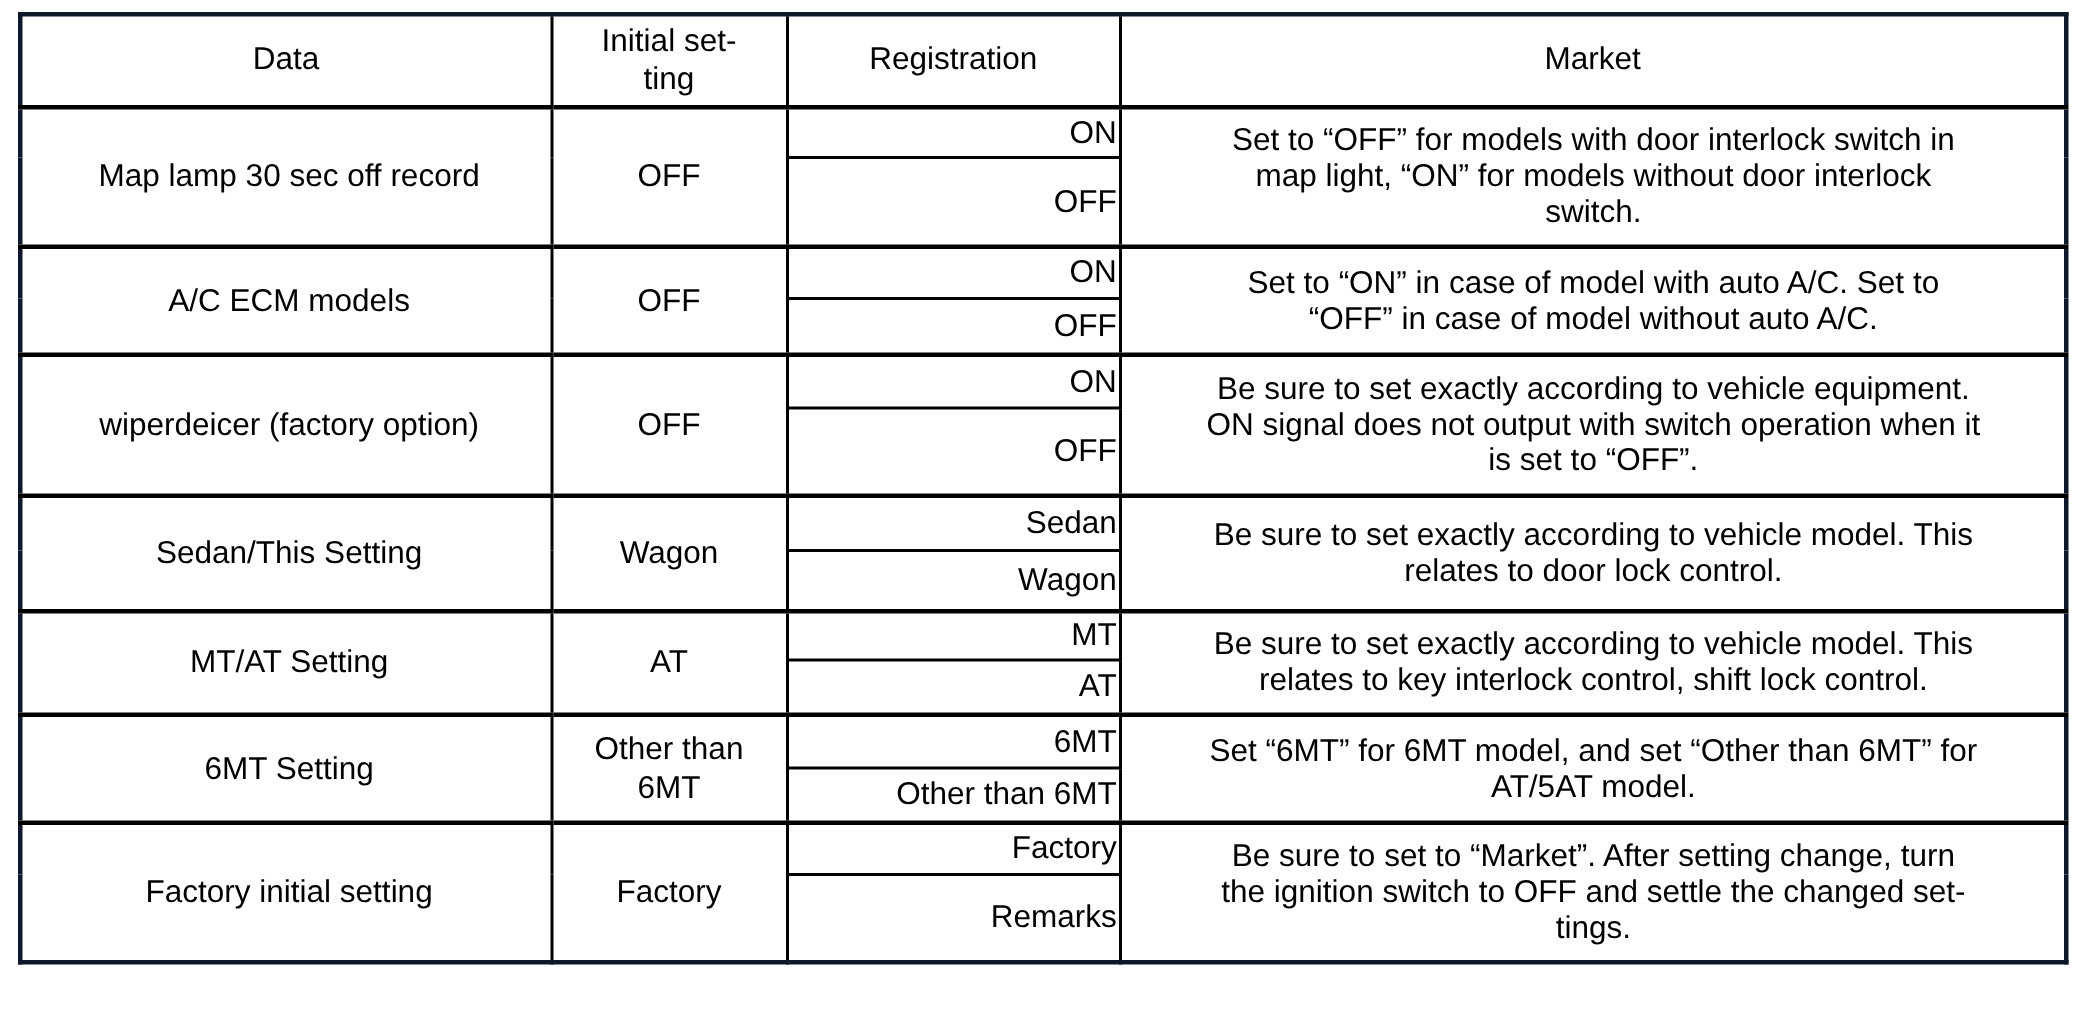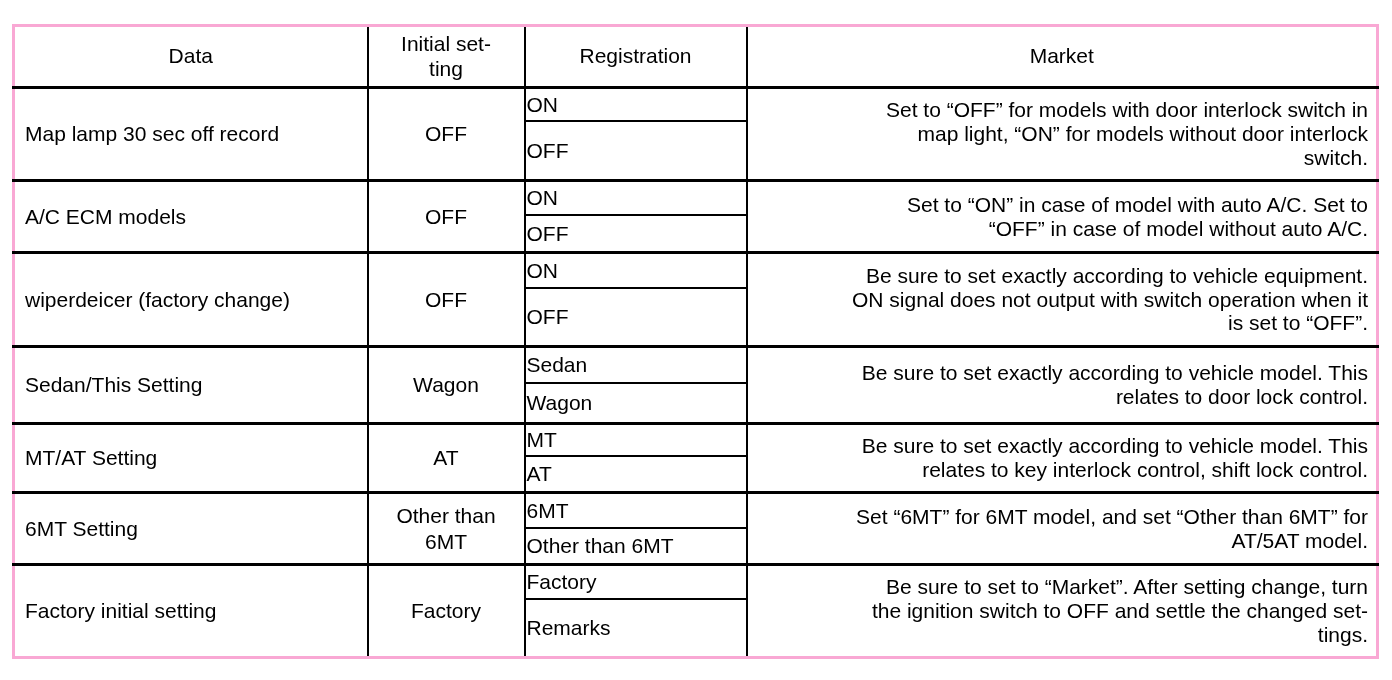--- a/index.html
+++ b/index.html
@@ -10,58 +10,57 @@
   }
   body {
     padding: 8px 14px 12px 12px;
     width: 1392px;
     box-sizing: border-box;
   }
   table.settings {
     border-collapse: collapse;
     table-layout: fixed;
     width: 1364px;
-    border: 3px solid #f9a8d4;
+    border: 3px solid #0f172a;
     background: #fff;
-    margin-top: 16px;
   }
   th, td {
     border: 2px solid #000;
     font-size: 21px;
     font-weight: normal;
     color: #000;
     overflow: hidden;
   }
   thead tr { height: 62px; }
   th {
     text-align: center;
     vertical-align: middle;
     white-space: pre-line;
     line-height: 1.15;
     border-bottom: 3px solid #000;
   }
   tr.row-start > td { border-top: 3px solid #000; }
   td.data-cell {
-    text-align: left;
+    text-align: center;
     vertical-align: middle;
     padding: 0 6px 0 10px;
   }
   td.initial-cell {
     text-align: center;
     vertical-align: middle;
     white-space: pre-line;
     line-height: 1.2;
   }
   td.reg-cell {
-    text-align: left;
+    text-align: right;
     vertical-align: middle;
     line-height: 1.1;
   }
   td.remarks-cell {
-    text-align: right;
+    text-align: center;
     vertical-align: middle;
     padding: 4px 8px 4px 9px;
     white-space: pre-line;
     line-height: 1.14;
   }
 </style>
 </head>
 <body>
 
 <table class="settings">
@@ -99,21 +98,21 @@
       <td class="initial-cell" rowspan="2">OFF</td>
       <td class="reg-cell">ON</td>
       <td class="remarks-cell" rowspan="2">Set to “ON” in case of model with auto A/C. Set to
 “OFF” in case of model without auto A/C.</td>
     </tr>
     <tr style="height:38px">
       <td class="reg-cell">OFF</td>
     </tr>
 
     <tr class="row-start" style="height:35px">
-      <td class="data-cell" rowspan="2">wiperdeicer (factory change)</td>
+      <td class="data-cell" rowspan="2">wiperdeicer (factory option)</td>
       <td class="initial-cell" rowspan="2">OFF</td>
       <td class="reg-cell">ON</td>
       <td class="remarks-cell" rowspan="2">Be sure to set exactly according to vehicle equipment.
 ON signal does not output with switch operation when it
 is set to “OFF”.</td>
     </tr>
     <tr style="height:59px">
       <td class="reg-cell">OFF</td>
     </tr>
 

